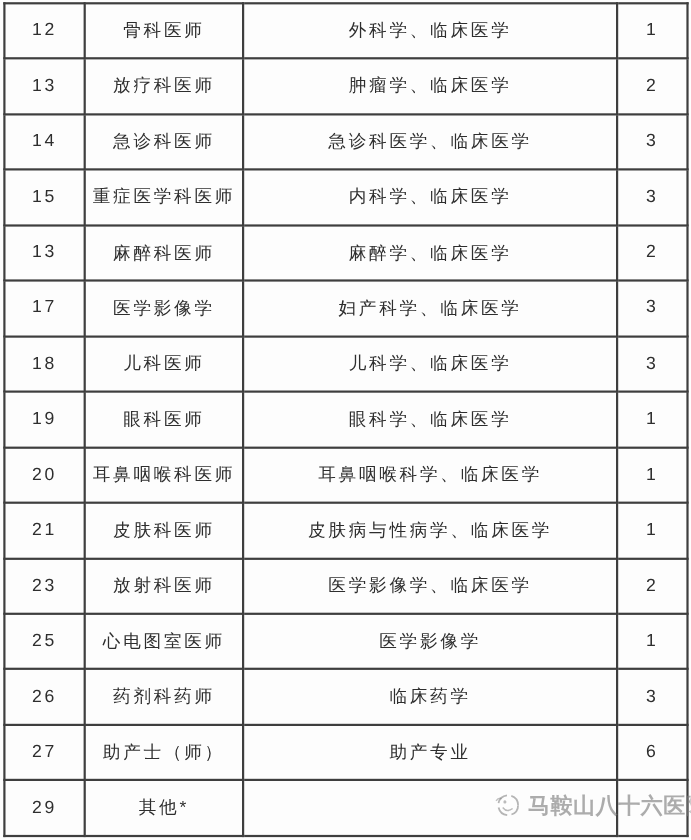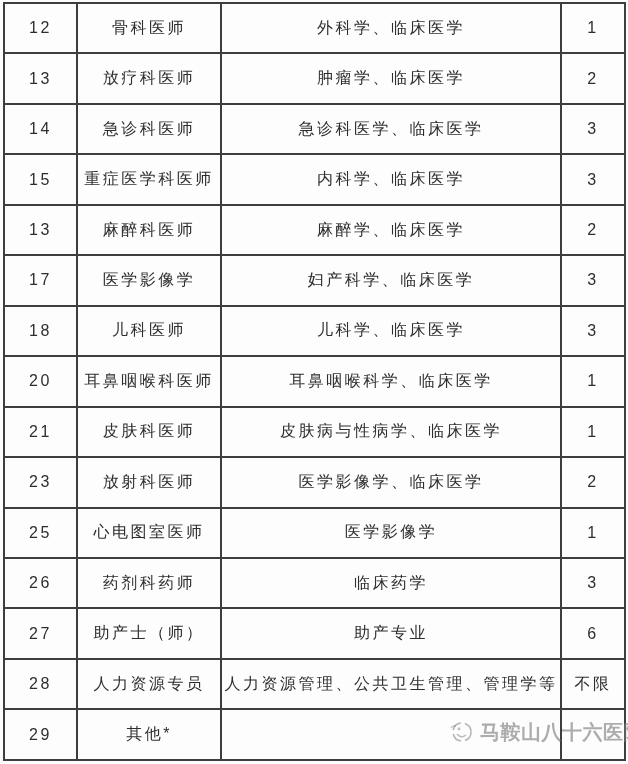--- a/index.html
+++ b/index.html
@@ -116,20 +116,26 @@
         <td>妇产科学、临床医学</td>
         <td>3</td>
       </tr>
       <tr>
         <td>18</td>
         <td>儿科医师</td>
         <td>儿科学、临床医学</td>
         <td>3</td>
       </tr>
       <tr>
+        <td>19</td>
+        <td>眼科医师</td>
+        <td>眼科学、临床医学</td>
+        <td>1</td>
+      </tr>
+      <tr>
         <td>20</td>
         <td>耳鼻咽喉科医师</td>
         <td>耳鼻咽喉科学、临床医学</td>
         <td>1</td>
       </tr>
       <tr>
         <td>21</td>
         <td>皮肤科医师</td>
         <td>皮肤病与性病学、临床医学</td>
         <td>1</td>
@@ -152,26 +158,20 @@
         <td>临床药学</td>
         <td>3</td>
       </tr>
       <tr>
         <td>27</td>
         <td>助产士（师）</td>
         <td>助产专业</td>
         <td>6</td>
       </tr>
       <tr>
-        <td>28</td>
-        <td>人力资源专员</td>
-        <td>人力资源管理、公共卫生管理、管理学等</td>
-        <td>不限</td>
-      </tr>
-      <tr>
         <td>29</td>
         <td>其他*</td>
         <td></td>
         <td></td>
       </tr>
     </tbody>
   </table>
 
   <div class="watermark">
     <span class="wm-icon">

